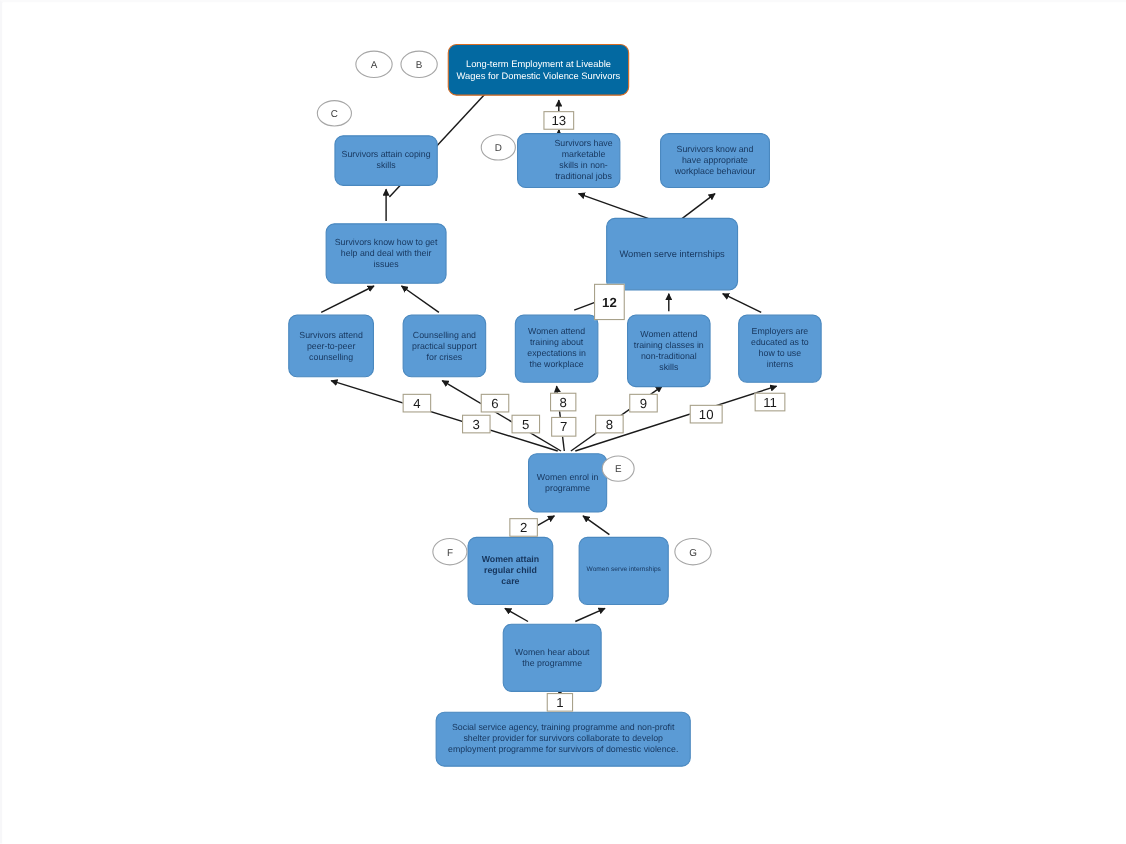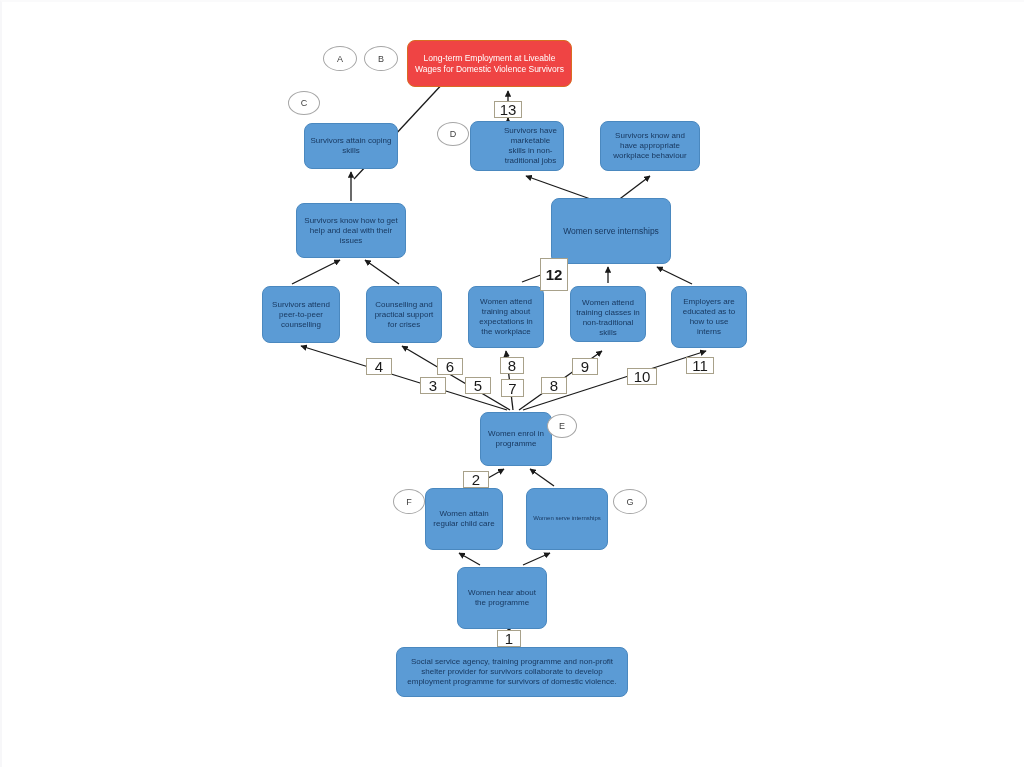--- a/index.html
+++ b/index.html
@@ -23,34 +23,34 @@
     display:flex;align-items:center;justify-content:center;
     text-align:center;
     color:#17365d;
     line-height:1.25;
     padding:3px 5px;
     background:#5b9bd5;
     border:1px solid #4a88bf;
     z-index:2;
   }
   .node.goal{
-    background:#ef4444;
+    background:#0369a1;
     border:1px solid #d96c22;
     color:#ffffff;
   }
   .node .txt{display:block;width:100%;}
 
   .tag{
     position:absolute;
     box-sizing:border-box;
     background:#ffffff;
     border:1px solid #a8a18a;
     color:#1a1a1a;
     display:flex;align-items:center;justify-content:center;
-    font-size:15px;
+    font-size:12px;
     z-index:3;
   }
   .marker{
     position:absolute;
     box-sizing:border-box;
     background:#ffffff;
     border:1px solid #a6a6a6;
     border-radius:50%;
     display:flex;align-items:center;justify-content:center;
     font-size:9px;
@@ -116,30 +116,30 @@
       </div>
       <div class="node" style="left: 260px; top: 284px; width: 78px; height: 57px; font-size: 8px;">
         <span class="txt">Survivors attend peer-to-peer counselling</span>
       </div>
       <div class="node" style="left: 364px; top: 284px; width: 76px; height: 57px; font-size: 8px;">
         <span class="txt">Counselling and practical support for crises</span>
       </div>
       <div class="node" style="left: 466px; top: 284px; width: 76px; height: 62px; font-size: 8px;">
         <span class="txt">Women attend training about expectations in the workplace</span>
       </div>
-      <div class="node" style="left: 568px; top: 284px; width: 76px; height: 56px; font-size: 8px; align-items: flex-end;">
+      <div class="node" style="left: 568px; top: 284px; width: 76px; height: 66px; font-size: 8px;">
         <span class="txt">Women attend training classes in non-traditional skills</span>
       </div>
       <div class="node" style="left: 669px; top: 284px; width: 76px; height: 62px; font-size: 8px;">
         <span class="txt">Employers are educated as to how to use interns</span>
       </div>
       <div class="node" style="left: 478px; top: 410px; width: 72px; height: 54px; font-size: 8px;">
         <span class="txt">Women enrol in programme</span>
       </div>
-      <div class="node" style="left: 423px; top: 486px; width: 78px; height: 62px; font-size: 8px;">
+      <div class="node" style="left: 423px; top: 486px; width: 78px; height: 62px; font-size: 8px; font-weight: bold;">
         <span class="txt">Women attain regular child care</span>
       </div>
       <div class="node" style="left: 524px; top: 486px; width: 82px; height: 62px; font-size: 6px;">
         <span class="txt">Women serve internships</span>
       </div>
       <div class="node" style="left: 455px; top: 565px; width: 90px; height: 62px; font-size: 8px; justify-content: center;">
         <span class="txt">Women hear about the programme</span>
       </div>
       <div class="node" style="left: 394px; top: 645px; width: 232px; height: 50px; font-size: 8px;">
         <span class="txt">Social service agency, training programme and non-profit shelter provider for survivors collaborate to develop employment programme for survivors of domestic violence.</span>

